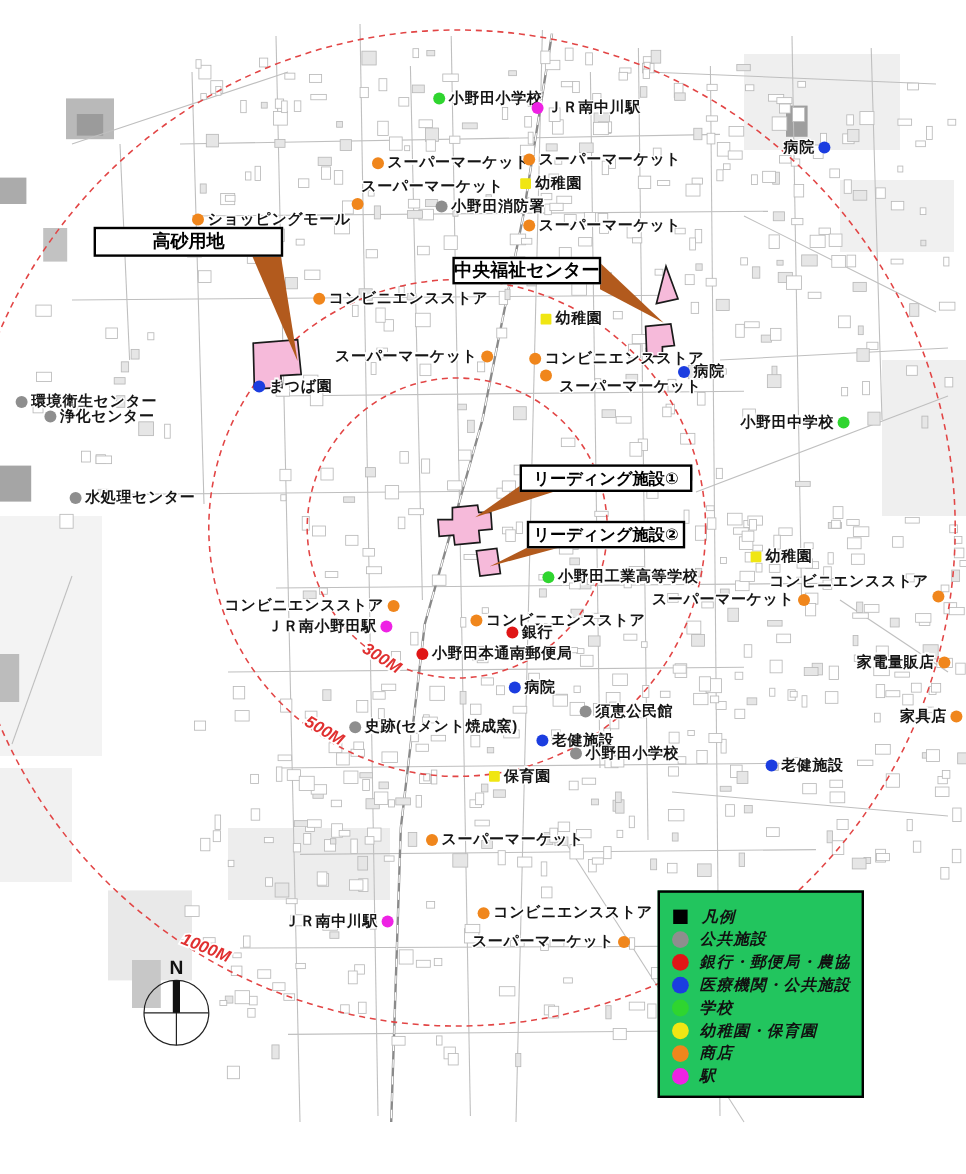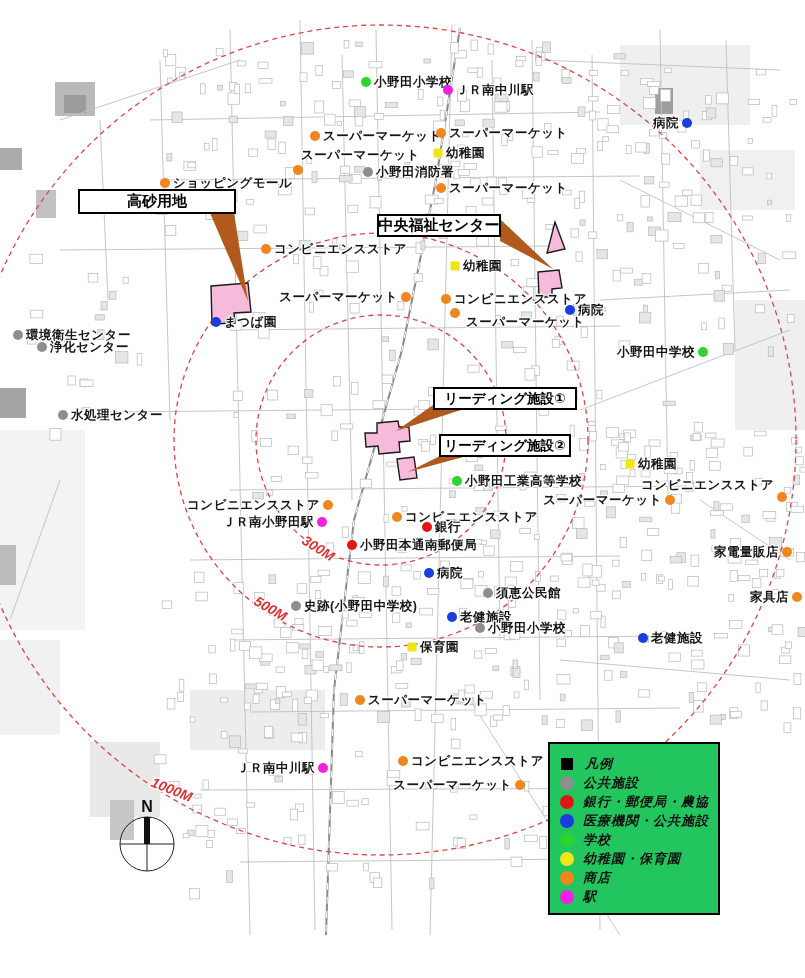--- a/index.html
+++ b/index.html
@@ -912,21 +912,21 @@
       <div class="marker" style="left: 429px; top: 573px;">
         <span class="dot" style="background: rgb(27, 61, 224);"></span>
         <span class="mlabel right">病院</span>
       </div>
       <div class="marker" style="left: 488px; top: 593px;">
         <span class="dot" style="background: rgb(142, 142, 142);"></span>
         <span class="mlabel right">須恵公民館</span>
       </div>
       <div class="marker" style="left: 296px; top: 606px;">
         <span class="dot" style="background: rgb(142, 142, 142);"></span>
-        <span class="mlabel right">史跡(小野田中学校)</span>
+        <span class="mlabel right">史跡(セメント焼成窯)</span>
       </div>
       <div class="marker" style="left: 452px; top: 617px;">
         <span class="dot" style="background: rgb(27, 61, 224);"></span>
         <span class="mlabel right">老健施設</span>
       </div>
       <div class="marker" style="left: 480px; top: 628px;">
         <span class="dot" style="background: rgb(142, 142, 142);"></span>
         <span class="mlabel right">小野田小学校</span>
       </div>
       <div class="marker" style="left: 412px; top: 647px;">

